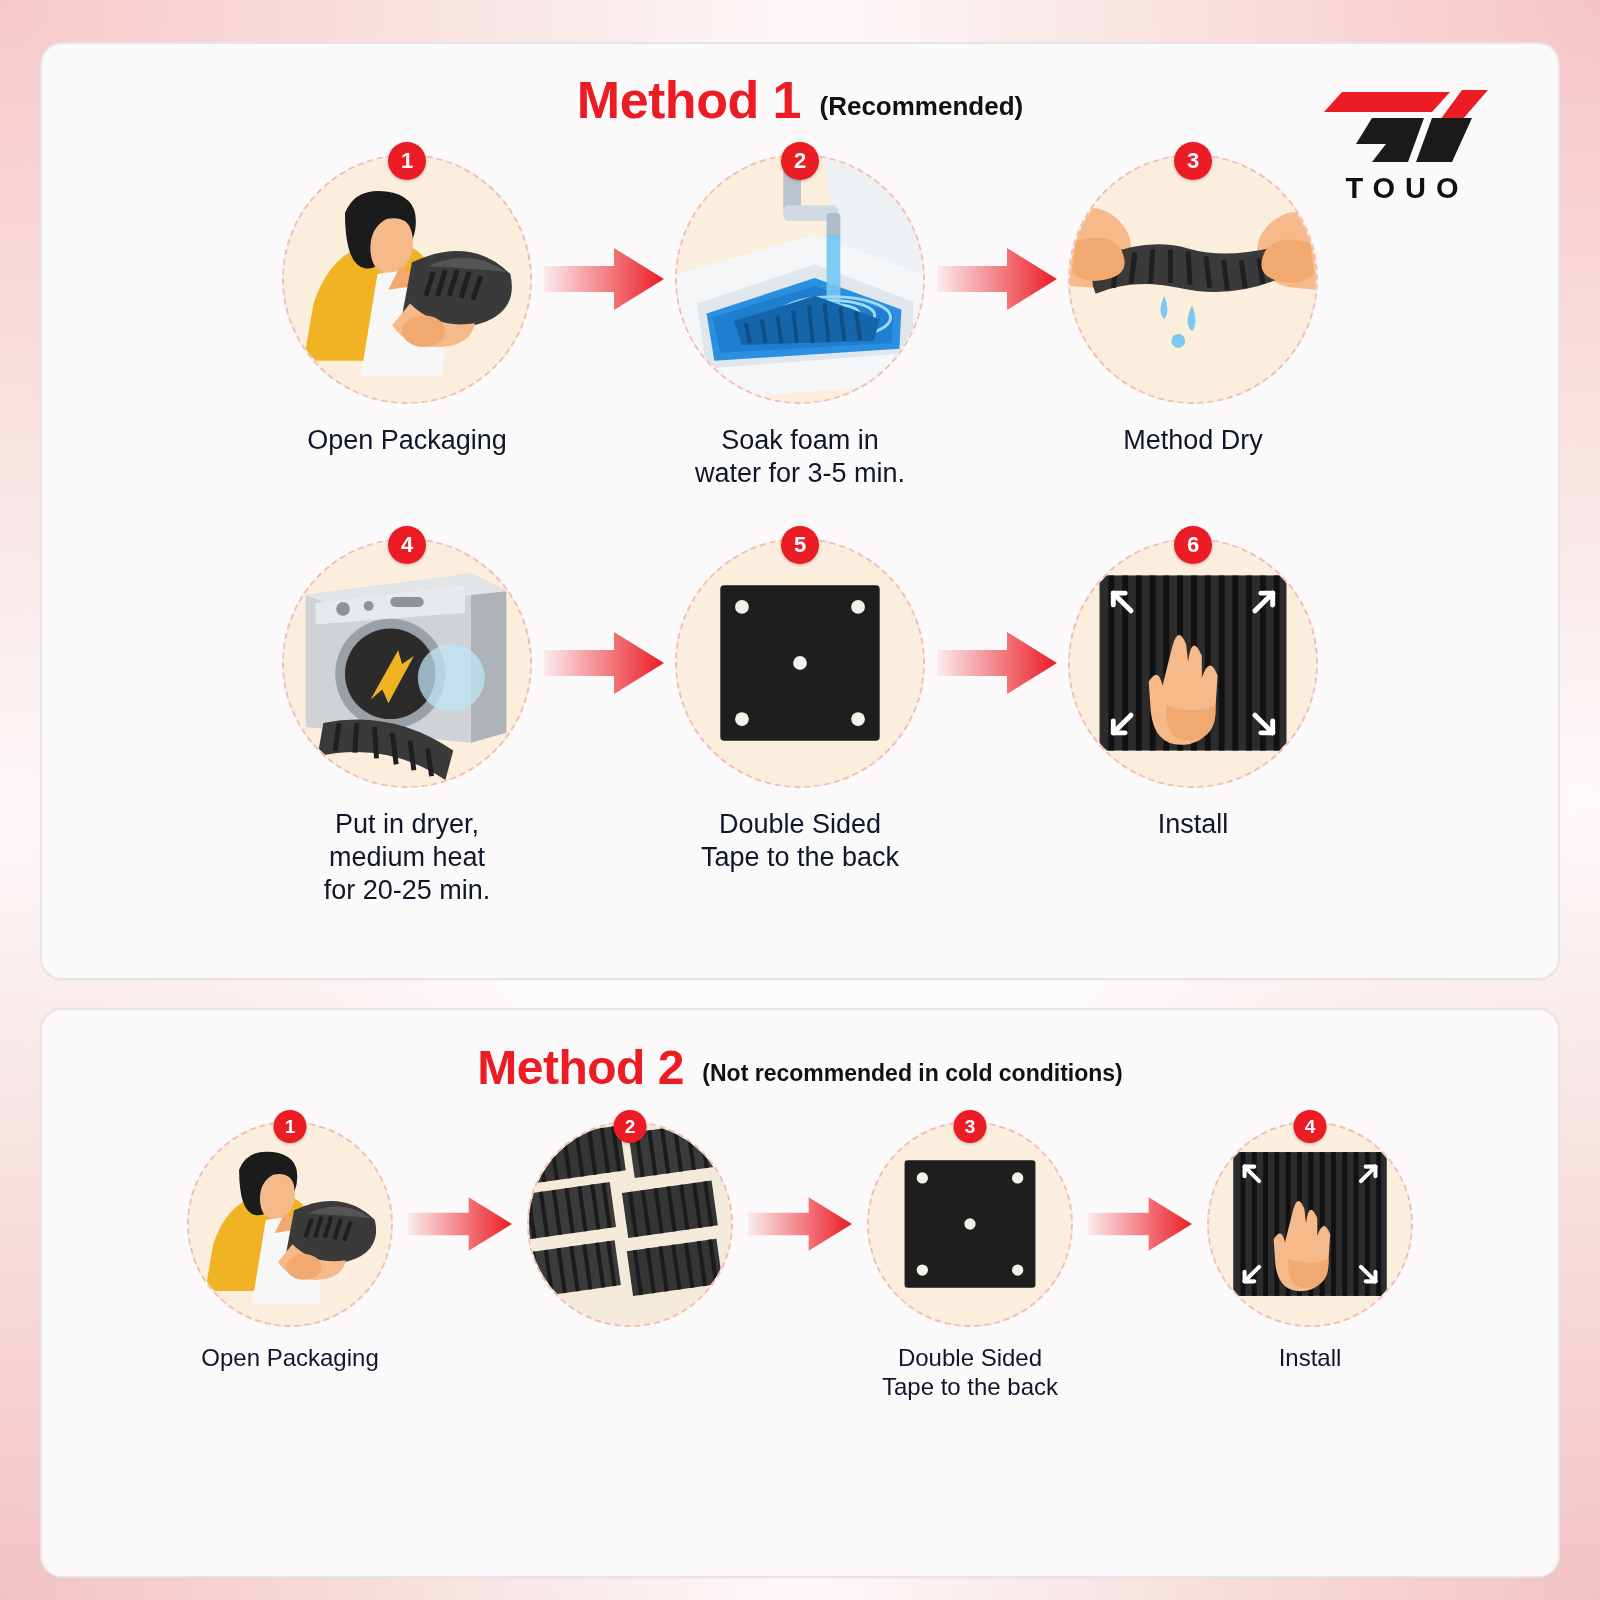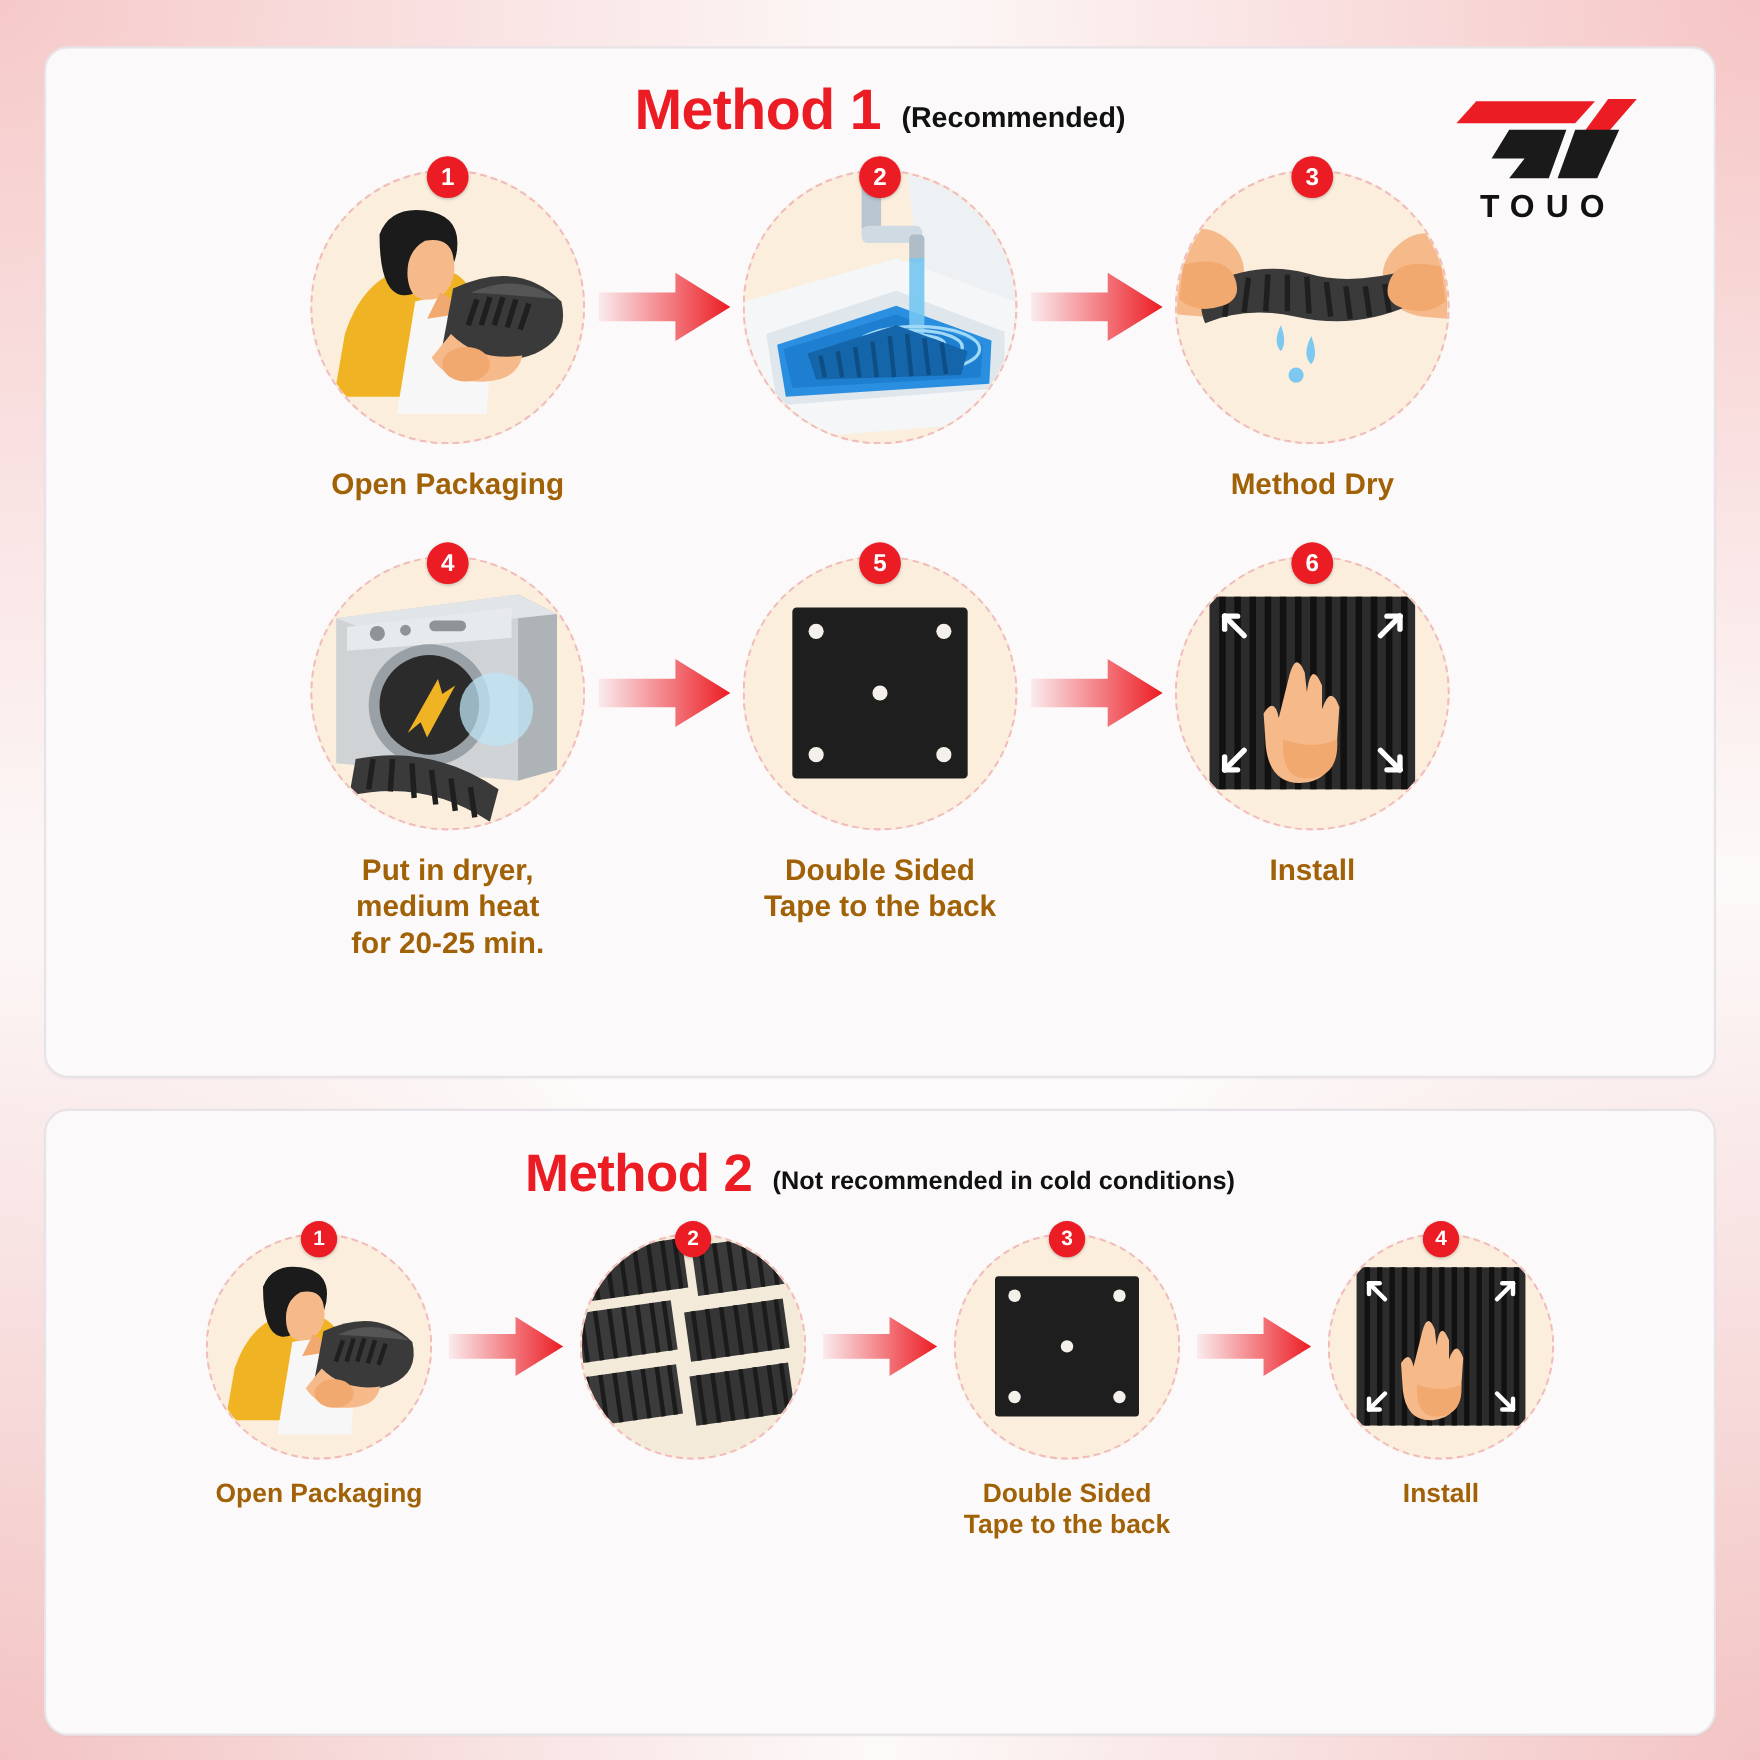--- a/index.html
+++ b/index.html
@@ -70,21 +70,21 @@
     position: absolute; top: -12px; left: 50%; transform: translateX(-50%);
     width: 38px; height: 38px; border-radius: 50%;
     background: #ec1c24; color: #fff;
     font-size: 22px; font-weight: bold;
     display: flex; align-items: center; justify-content: center;
     z-index: 5; box-shadow: 0 1px 3px rgba(0,0,0,0.25);
   }
   .bubble-wrap.sm .badge { width: 33px; height: 33px; font-size: 19px; top: -11px; }
 
   .caption {
-    margin-top: 20px; font-size: 27px; color: #a16207; line-height: 1.22; font-weight: bold;
+    margin-top: 20px; font-size: 27px; color: #0f172a; line-height: 1.22;
   }
   .step-m2 .caption { font-size: 24px; margin-top: 16px; }
 
   
   .arrow { width: 128px; height: 250px; display: flex; align-items: center; justify-content: center; }
   .arrow.sm { width: 108px; height: 206px; }
   .arrow svg { display: block; }
 
   
   .ill { position: absolute; inset: 0; }
@@ -186,20 +186,24 @@
                     <path d="M102 162 L106 190"></path>
                   <path d="M118 157 L122 190"></path>
                     <path d="M134 152 L138 190"></path>
                     <path d="M150 150 L154 189"></path>
                   <path d="M166 154 L170 188"></path>
                     <path d="M182 158 L186 187"></path>
                 </g>
               </svg>
             </div>
           </div>
+        </div>
+        <div class="caption">
+          <div>Soak foam in</div>
+          <div>water for 3-5 min.</div>
         </div>
       </div>
 
       <div class="arrow">
         <svg width="120" height="66" viewBox="0 0 120 66" xmlns="http://www.w3.org/2000/svg" aria-hidden="true">
           <defs>
               <linearGradient id="ag2" x1="0" y1="0" x2="1" y2="0">
             <stop offset="0" stop-color="#ec1c24" stop-opacity="0.06"></stop>
             <stop offset="1" stop-color="#ec1c24" stop-opacity="1"></stop>
           </linearGradient>

